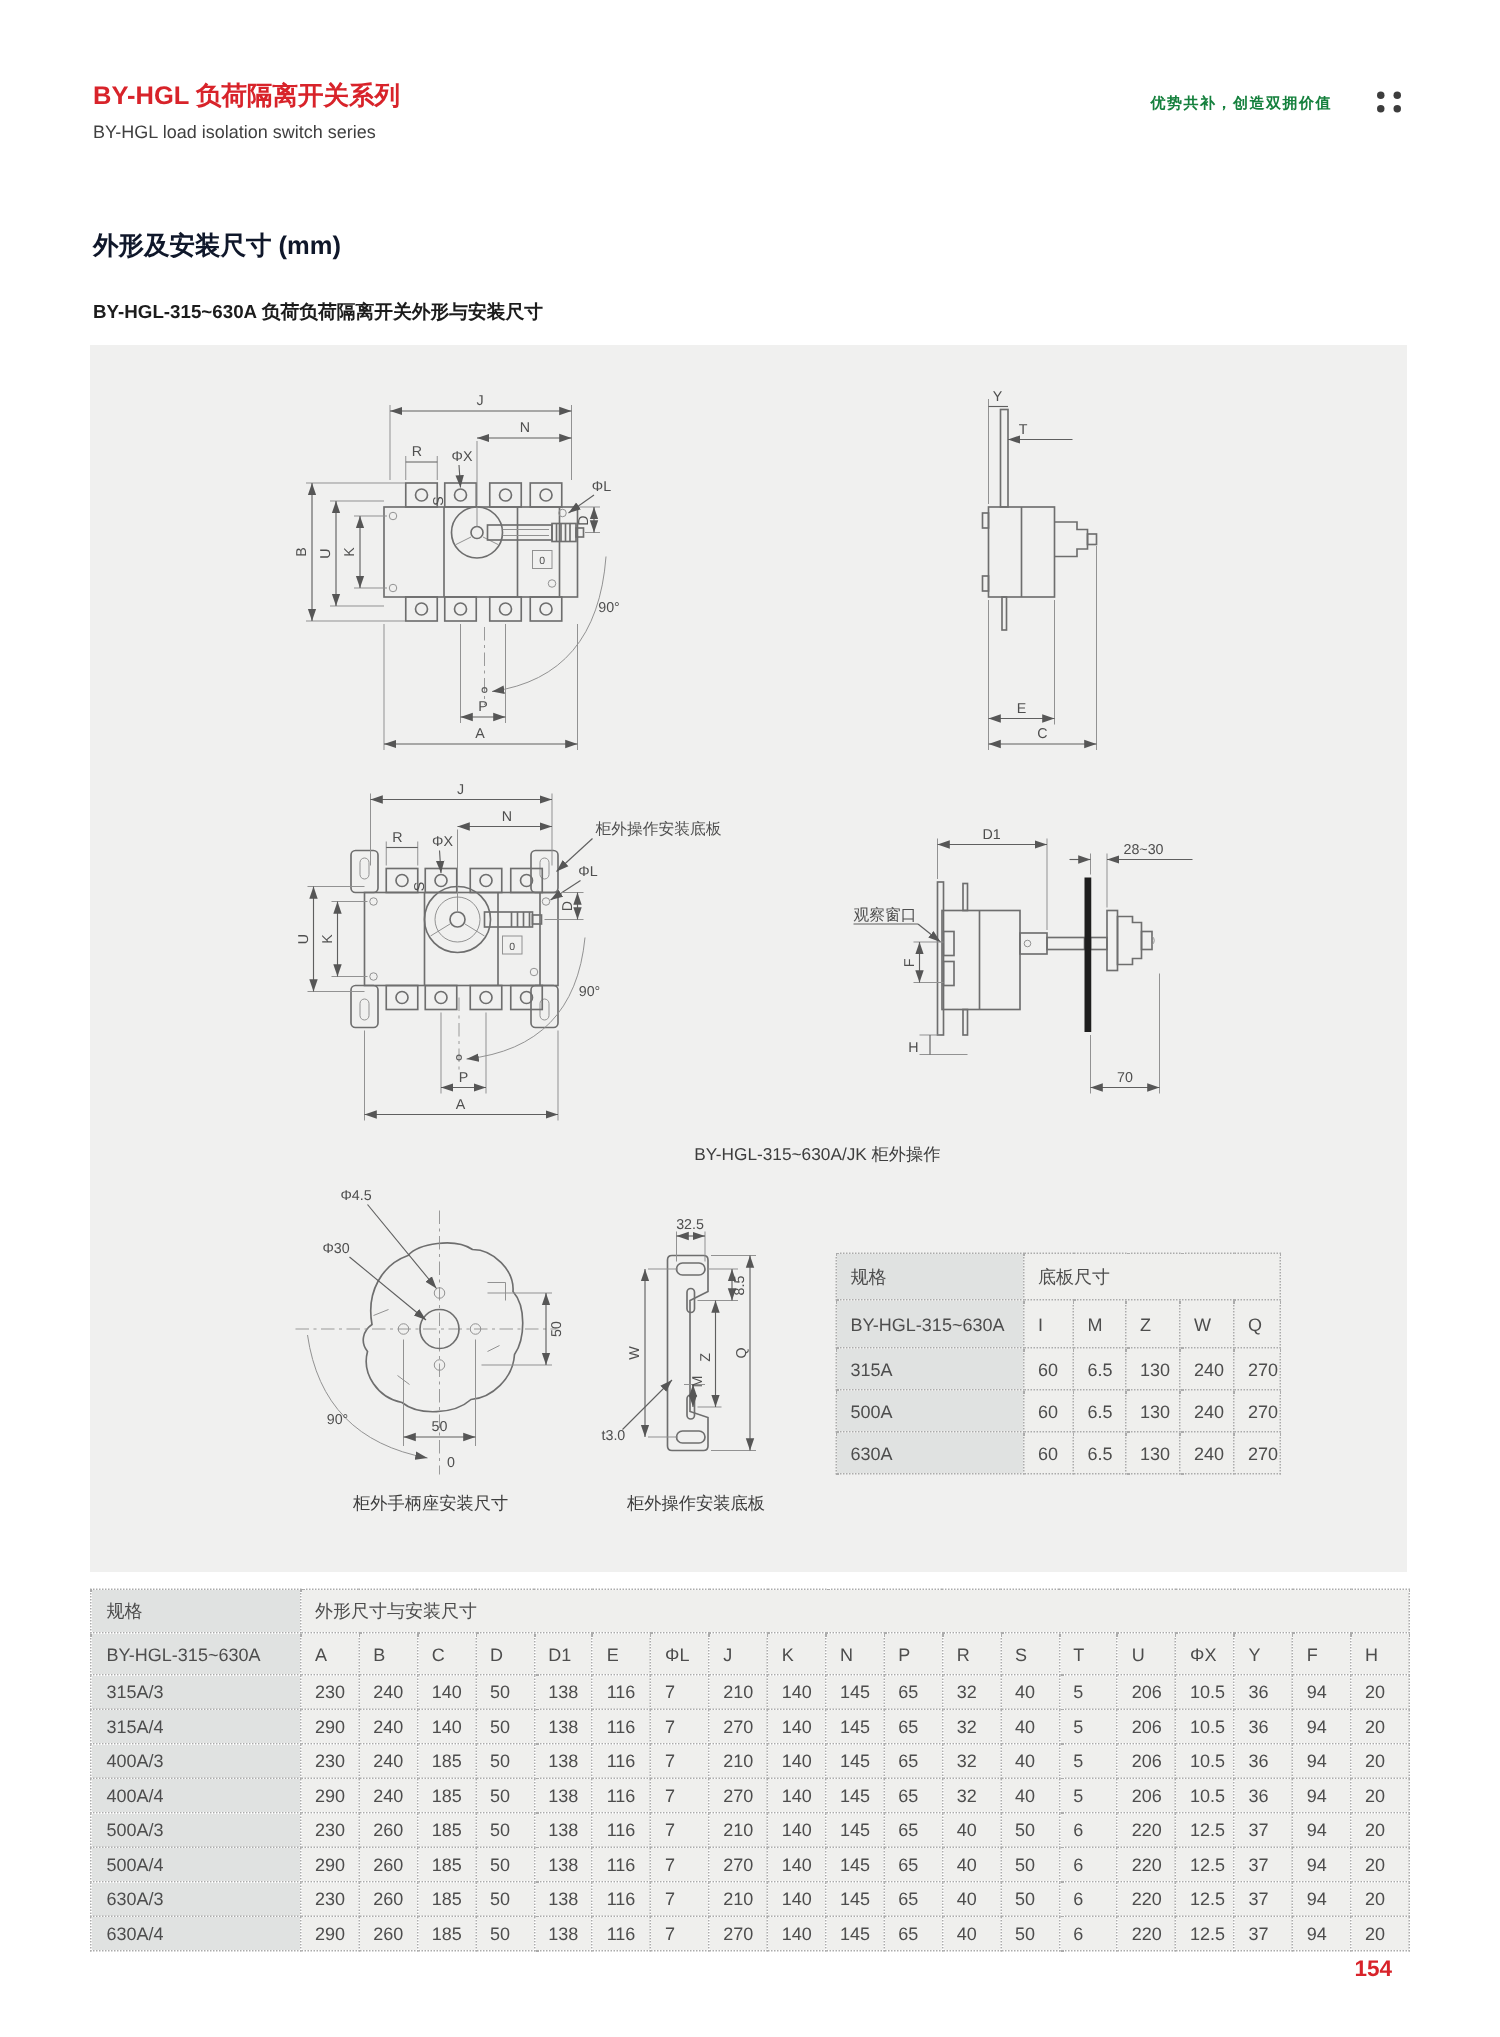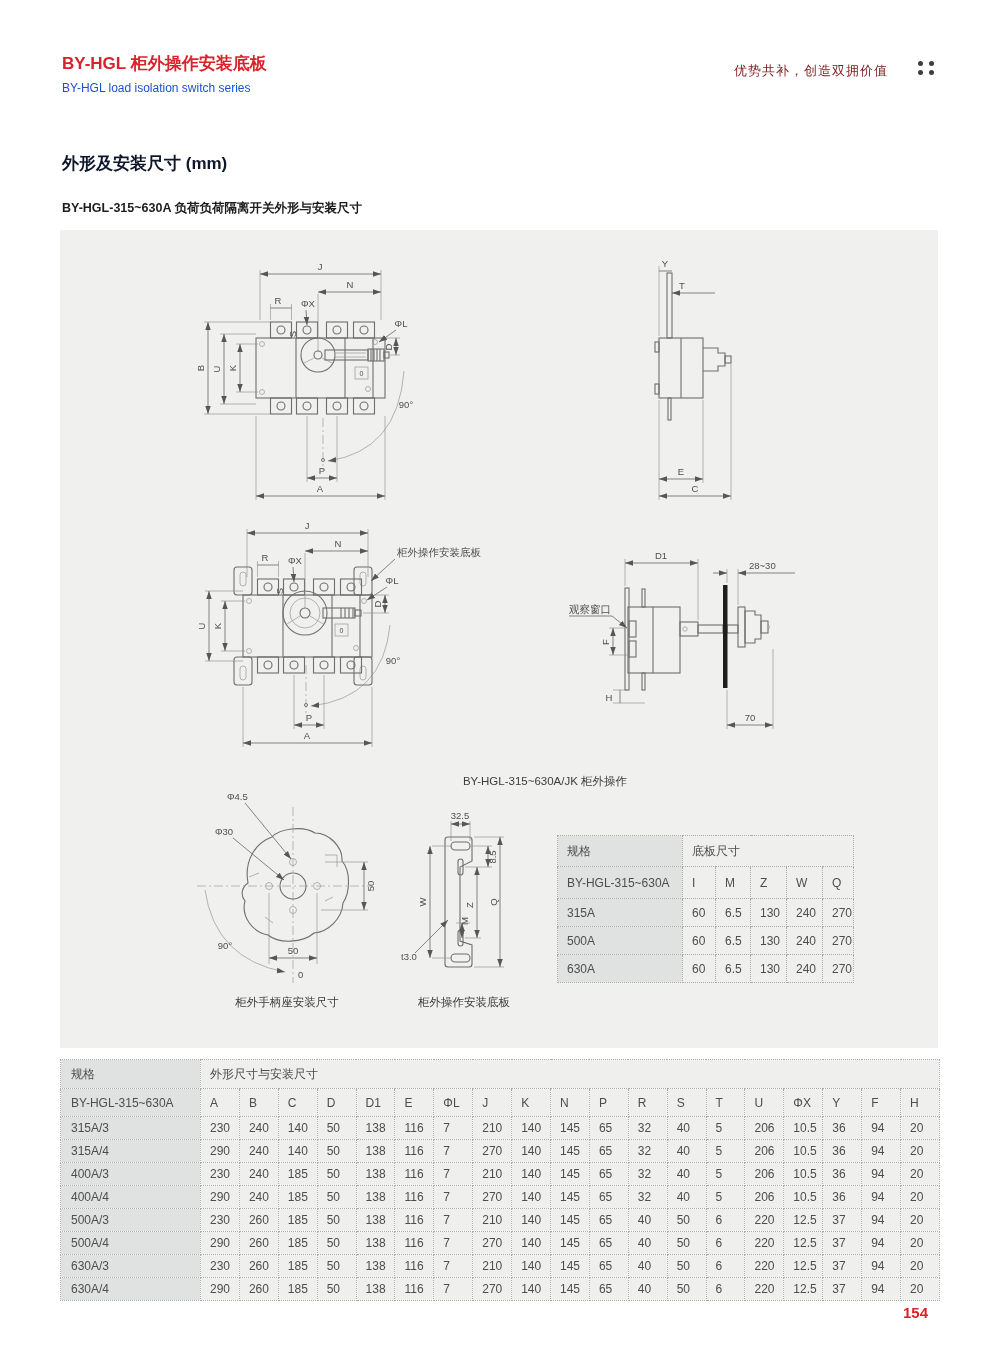--- a/index.html
+++ b/index.html
@@ -1,21 +1,21 @@
 <!DOCTYPE html>
 <html><head>
 <meta charset="utf-8">
 <style>
   html,body{margin:0;padding:0;background:#fff;}
   .page{position:relative;width:1000px;height:1358px;background:#fff;
         font-family:"Liberation Sans","DejaVu Sans",sans-serif;overflow:hidden;}
   
   .brand-zh{position:absolute;left:62px;top:52px;font-size:17px;font-weight:bold;color:#d8232a;}
-  .brand-en{position:absolute;left:62px;top:81px;font-size:12px;color:#1d4ed8;}
-  .slogan{position:absolute;right:112px;top:62px;font-size:13px;color:#7f1d1d;letter-spacing:1px;}
+  .brand-en{position:absolute;left:62px;top:81px;font-size:12px;color:#404040;}
+  .slogan{position:absolute;right:112px;top:62px;font-size:10px;color:#15803d;letter-spacing:1px;font-weight:bold;}
   .dots{position:absolute;left:918px;top:61px;width:22px;height:18px;
         display:grid;grid-template-columns:5px 5px;grid-template-rows:5px 5px;gap:4px 6px;}
   .dots i{background:#3d3d3d;border-radius:50%;width:5px;height:5px;display:block;}
   
   .sec-title{position:absolute;left:62px;top:152px;font-size:17px;font-weight:bold;color:#0f172a;}
   .sec-sub{position:absolute;left:62px;top:200px;font-size:12.5px;font-weight:bold;color:#1c1c1c;}
   
   .panel{position:absolute;left:60px;top:230px;width:878px;height:818px;background:#f0f0ef;}
   .panel svg{position:absolute;overflow:visible;}
   .drw-caption{position:absolute;font-size:11.5px;color:#3d3d3d;text-align:center;}
@@ -52,21 +52,21 @@
 <div class="page">
 
   <svg width="0" height="0" style="position:absolute" aria-hidden="true">
     <defs>
       <marker id="arr" orient="auto-start-reverse" markerUnits="userSpaceOnUse" markerWidth="9" markerHeight="7" refX="8.2" refY="3.5">
         <path d="M0,0.7 L8.2,3.5 L0,6.3 Z" fill="#565656"></path>
       </marker>
     </defs>
   </svg>
 
-  <div class="brand-zh">BY-HGL 柜外操作安装底板</div>
+  <div class="brand-zh">BY-HGL 负荷隔离开关系列</div>
   <div class="brand-en">BY-HGL load isolation switch series</div>
   <div class="slogan">优势共补，创造双拥价值</div>
   <div class="dots">
       <i></i>
       <i></i>
       <i></i>
       <i></i>
     </div>
 
   <div class="sec-title">外形及安装尺寸 (mm)</div>
@@ -363,21 +363,21 @@
       <line class="dm" x1="148" y1="28" x2="162" y2="28" marker-end="url(#arr)"></line>
       <line class="dm" x1="173" y1="28" x2="230" y2="28" marker-start="url(#arr)"></line>
       <text x="184" y="24">28~30</text>
 
       <line class="th" x1="162" y1="145" x2="162" y2="184"></line>
       <line class="th" x1="208" y1="104" x2="208" y2="184"></line>
       <line class="dm" x1="162" y1="180" x2="208" y2="180" marker-start="url(#arr)" marker-end="url(#arr)"></line>
       <text class="tm" x="185" y="176">70</text>
     </svg>
 
-    <div class="drw-caption" style="left:285px;top:544px;width:400px">BY-HGL-315~630A/JK 柜外操作</div>
+    <div class="drw-caption" style="left:285px;top:532px;width:400px">BY-HGL-315~630A/JK 柜外操作</div>
 
     <svg style="left:115px;top:557px" width="260" height="215" viewBox="0 0 260 215">
       <path class="ol" d="M 73,96 C 69,74 80,56 97,50 C 104,42 128,38 140,46 C 154,46 168,60 167,74
                            C 176,84 175,106 168,116 C 167,132 153,145 139,146 C 128,156 104,157 93,148
                            C 77,145 66,129 70,114 C 65,108 67,100 73,96 Z"></path>
       <line class="cl" x1="22" y1="99" x2="196" y2="99"></line>
       <line class="cl" x1="118" y1="20" x2="118" y2="196"></line>
       <circle class="ol" cx="118" cy="99" r="13"></circle>
       <g class="th">
         <circle cx="118" cy="75" r="3.5"></circle>

